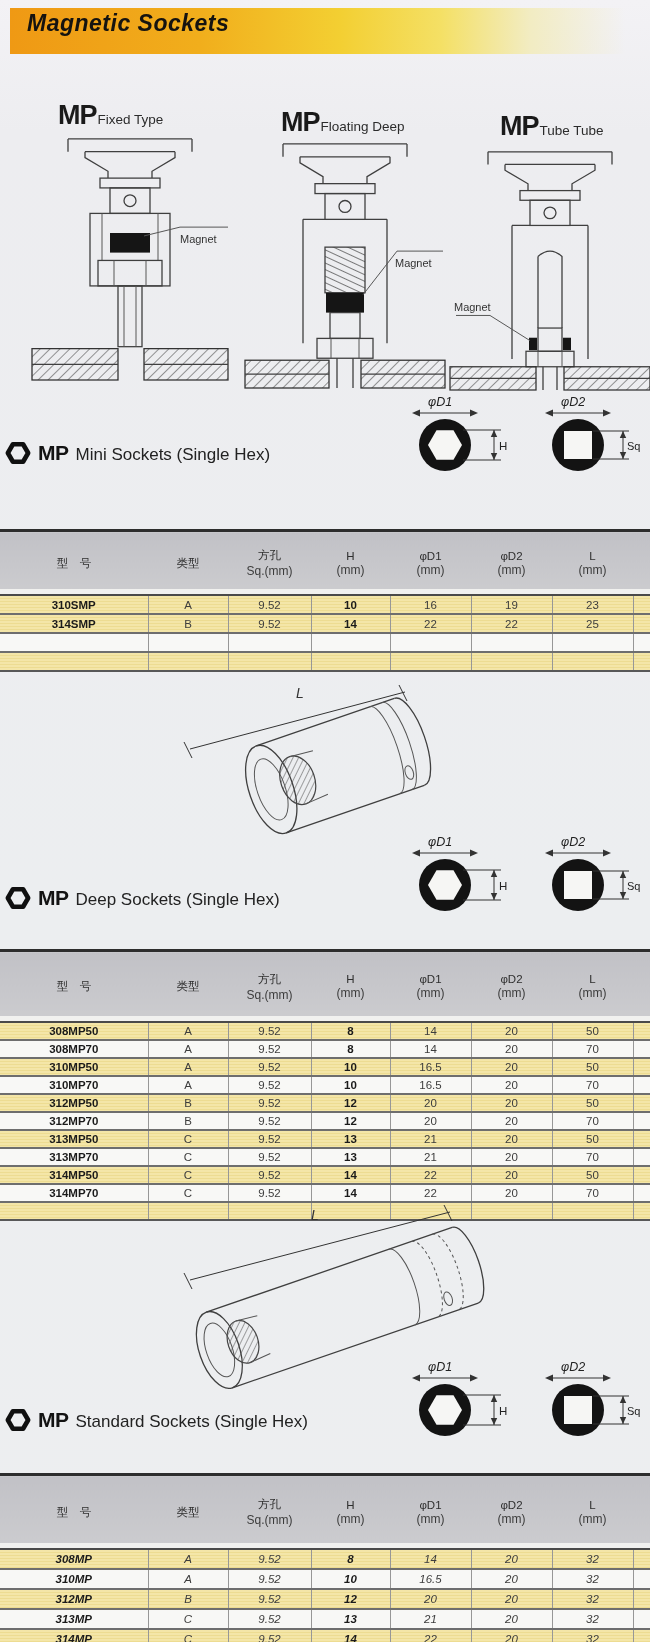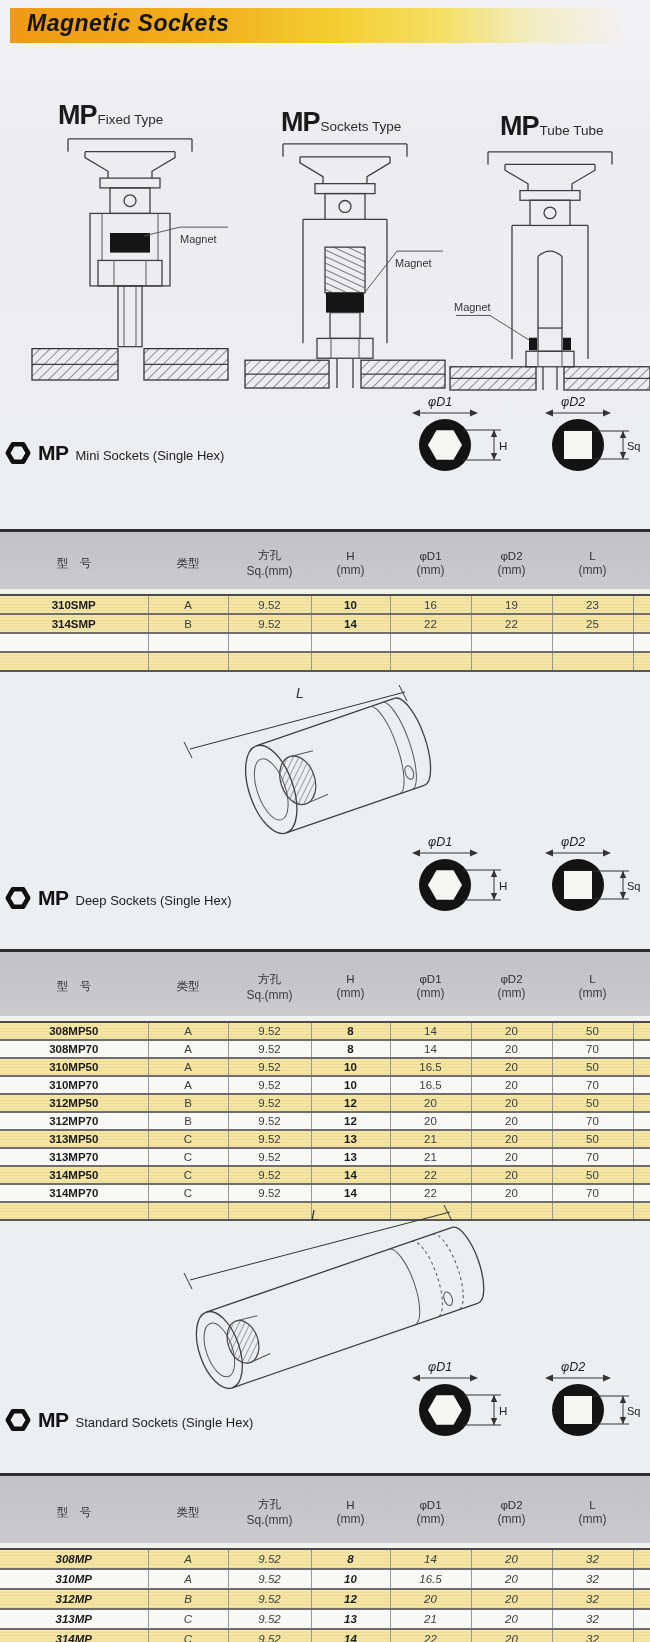--- a/index.html
+++ b/index.html
@@ -1,33 +1,33 @@
 <!DOCTYPE html>
 <html><head>
 <meta charset="utf-8">
 <style>
   html,body{margin:0;padding:0;}
   body{font-family:"Liberation Sans","DejaVu Sans",sans-serif;background:#e8e9eb;}
   #page{position:relative;width:650px;height:1642px;overflow:hidden;
         background:linear-gradient(180deg,#f3f2f5 0%,#ededf0 8%,#eceef0 55%,#edeef0 100%);}
   
-  .bar{position:absolute;left:10px;top:8px;width:634px;height:35px;
+  .bar{position:absolute;left:10px;top:8px;width:634px;height:46px;
        background:linear-gradient(90deg,#ef9914 0%,#f1ae1c 30%,#f3cf32 52%,#f4e065 68%,#f2ecc2 82%,rgba(242,240,234,0) 97%);}
   .bar .t{position:absolute;left:17px;top:2px;font-size:23px;font-weight:bold;font-style:italic;color:#151310;letter-spacing:.5px;}
   
   .dtitle{position:absolute;display:flex;align-items:baseline;color:#1a1a1a;white-space:nowrap;}
   .dtitle .big{font-size:27px;font-weight:bold;letter-spacing:-1px;}
   .dtitle .small{font-size:13.5px;color:#2c2c2c;margin-left:1px;}
   svg{position:absolute;overflow:visible;}
   svg text{font-family:"Liberation Sans",sans-serif;}
   
   .section{position:absolute;display:flex;align-items:baseline;white-space:nowrap;color:#131313;}
   .section svg{position:static;flex:0 0 auto;align-self:center;margin-right:8px;}
   .section .mp{font-size:21px;font-weight:bold;letter-spacing:-.5px;margin-right:7px;}
-  .section .stitle{font-size:13px;color:#222;}
+  .section .stitle{font-size:17px;color:#222;}
   
   table.data-table{position:absolute;left:0;width:650px;border-collapse:collapse;table-layout:fixed;margin-top:26px;}
   .data-table thead th{background:linear-gradient(180deg,#c1c1c6,#cccccf);border-top:3px solid #2d2d2d;
       border-bottom:2px solid #4a4a4a;box-shadow:inset 0 -5px 0 #f1f1ef;
       font-weight:normal;color:#2e2e2e;font-size:11.5px;vertical-align:middle;padding:0;}
   .data-table thead th .sub{font-size:12px;color:#3c3c3c;margin-top:1px;}
   .data-table td{font-size:11.5px;color:#3d3d3d;text-align:center;vertical-align:middle;
       border-top:2px solid #6e6e6e;padding:0;}
   .data-table td+td{border-left:1px solid #979797;}
   .data-table tbody tr:last-child td{border-bottom:2px solid #585858;}
@@ -49,21 +49,21 @@
   <div class="bar">
     <div class="t">Magnetic Sockets</div>
   </div>
 
   <div class="dtitle" style="left:58px;top:100px">
     <span class="big">MP</span>
     <span class="small">Fixed Type</span>
   </div>
   <div class="dtitle" style="left:281px;top:107px">
     <span class="big">MP</span>
-    <span class="small">Sockets Type</span>
+    <span class="small">Floating Deep</span>
   </div>
   <div class="dtitle" style="left:500px;top:111px">
     <span class="big">MP</span>
     <span class="small">Tube Tube</span>
   </div>
 
   <svg style="left:30px;top:135px" width="200" height="245" viewBox="0 0 200 250" preserveAspectRatio="none">
     <defs>
       <pattern id="hF" width="7" height="7" patternUnits="userSpaceOnUse" patternTransform="rotate(45)">
         <line x1="0" y1="0" x2="0" y2="7" stroke="#5c5c5c" stroke-width="1.3"></line>

